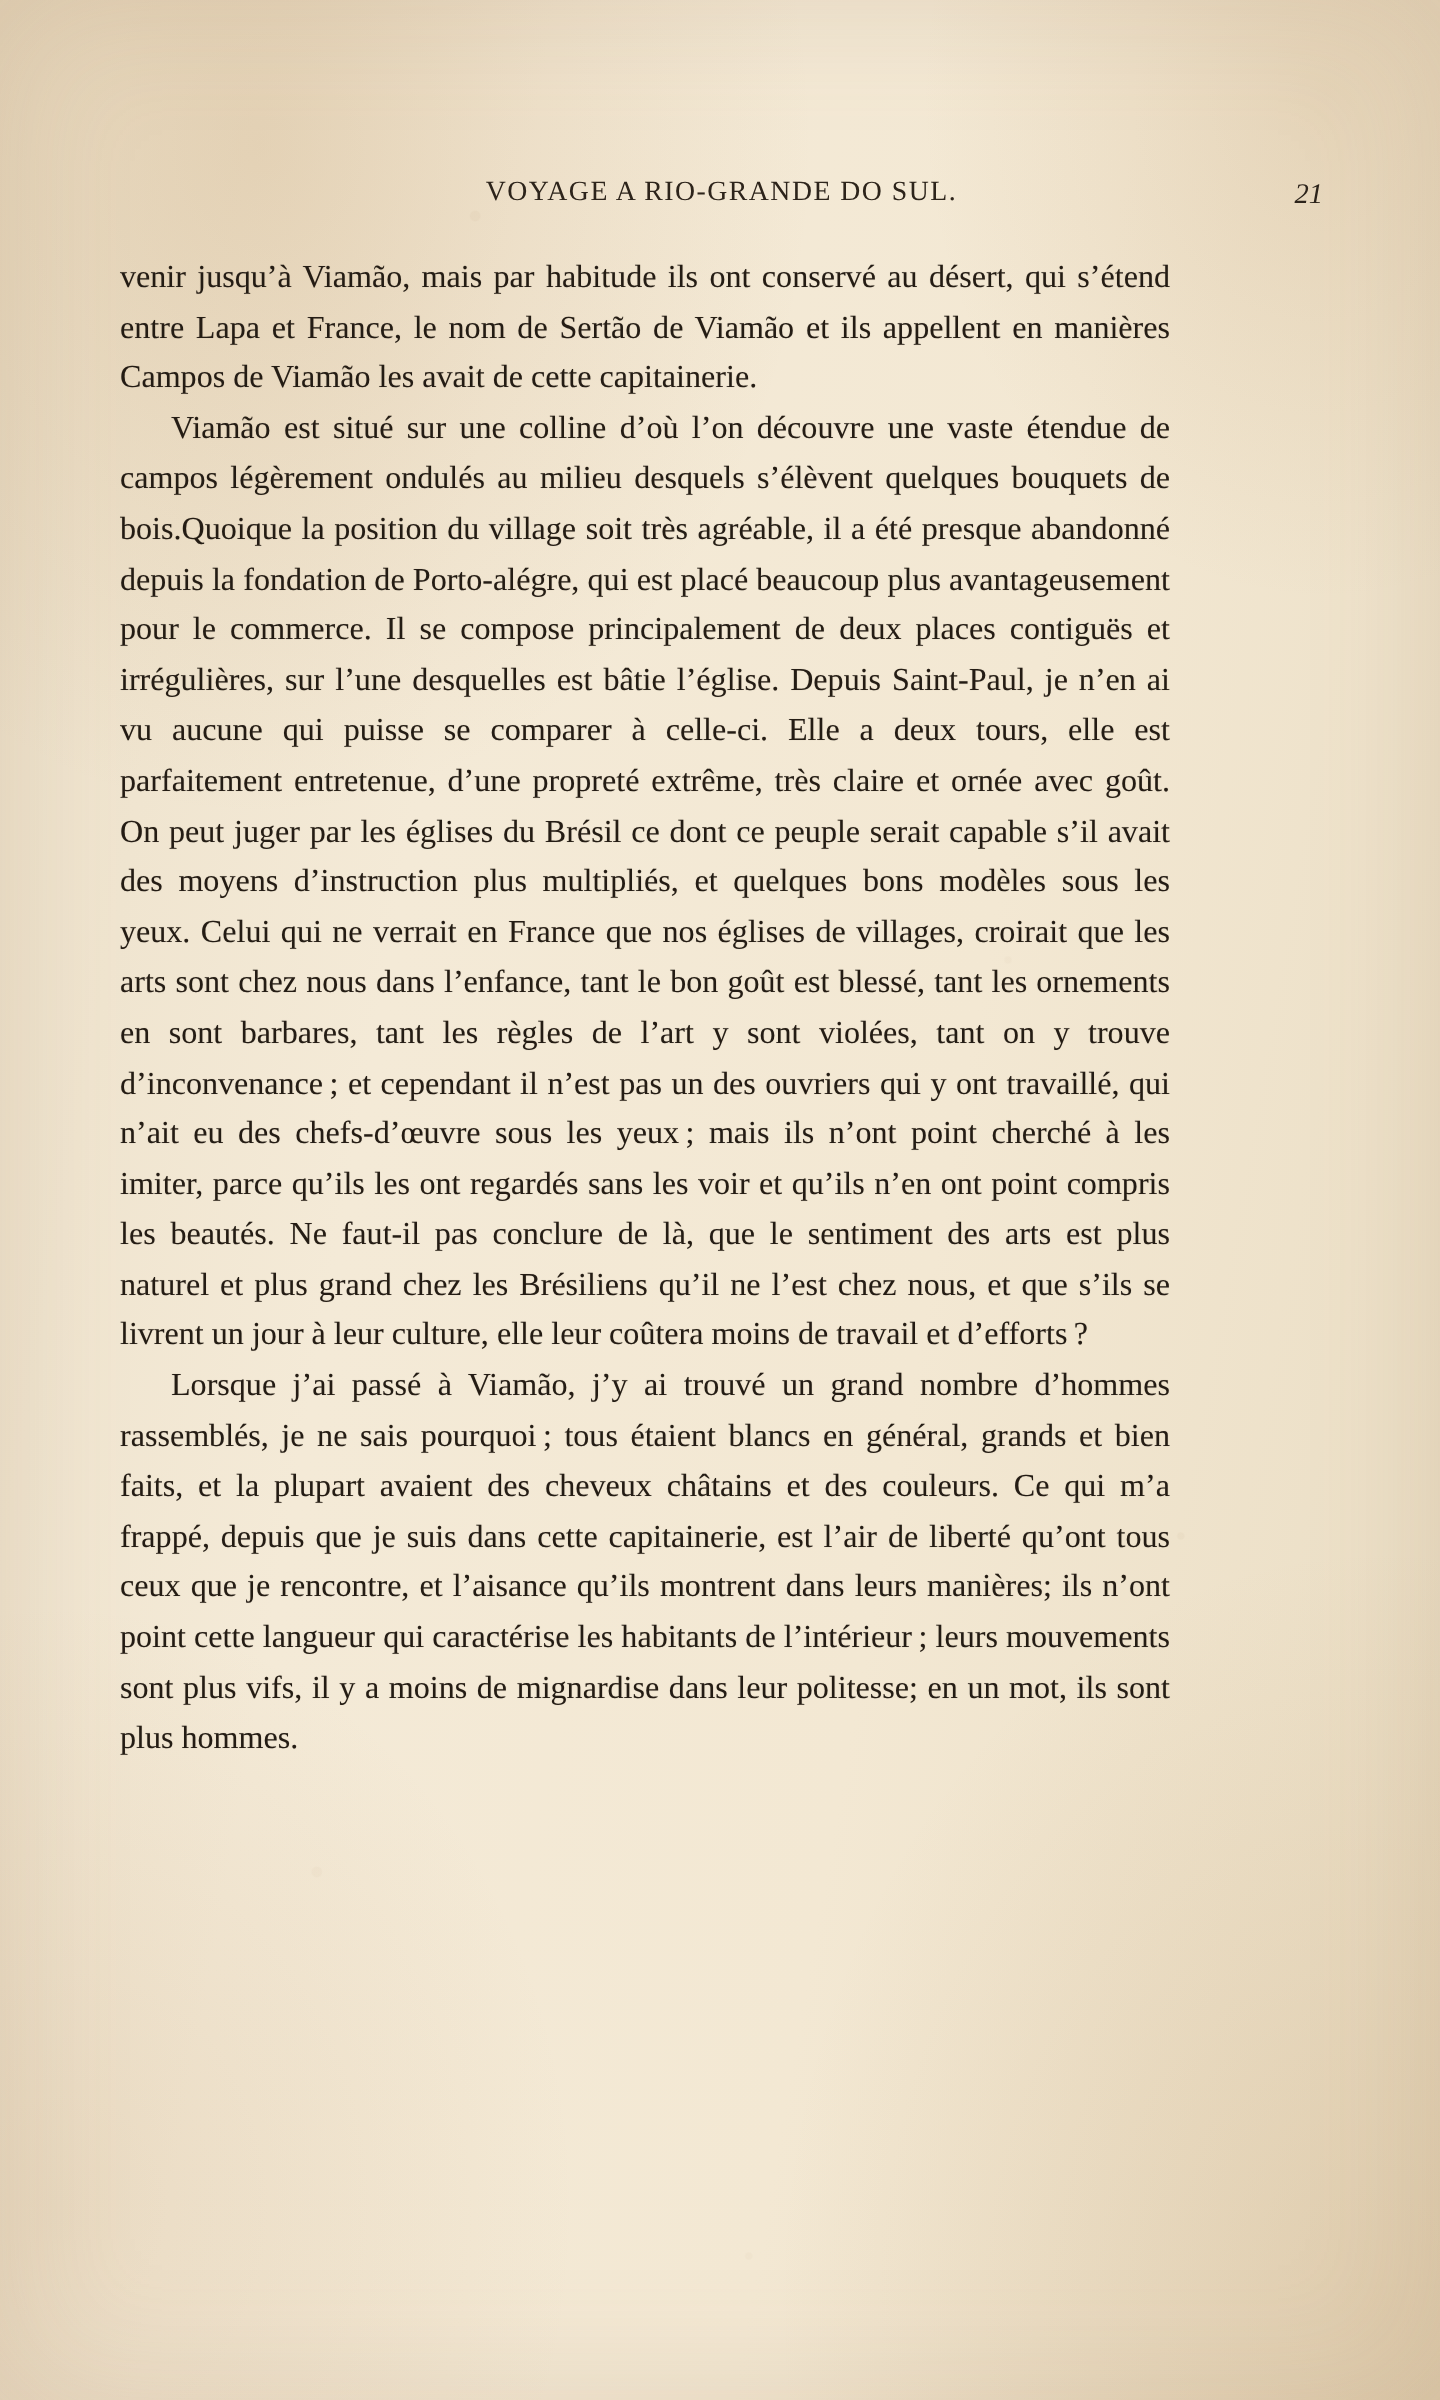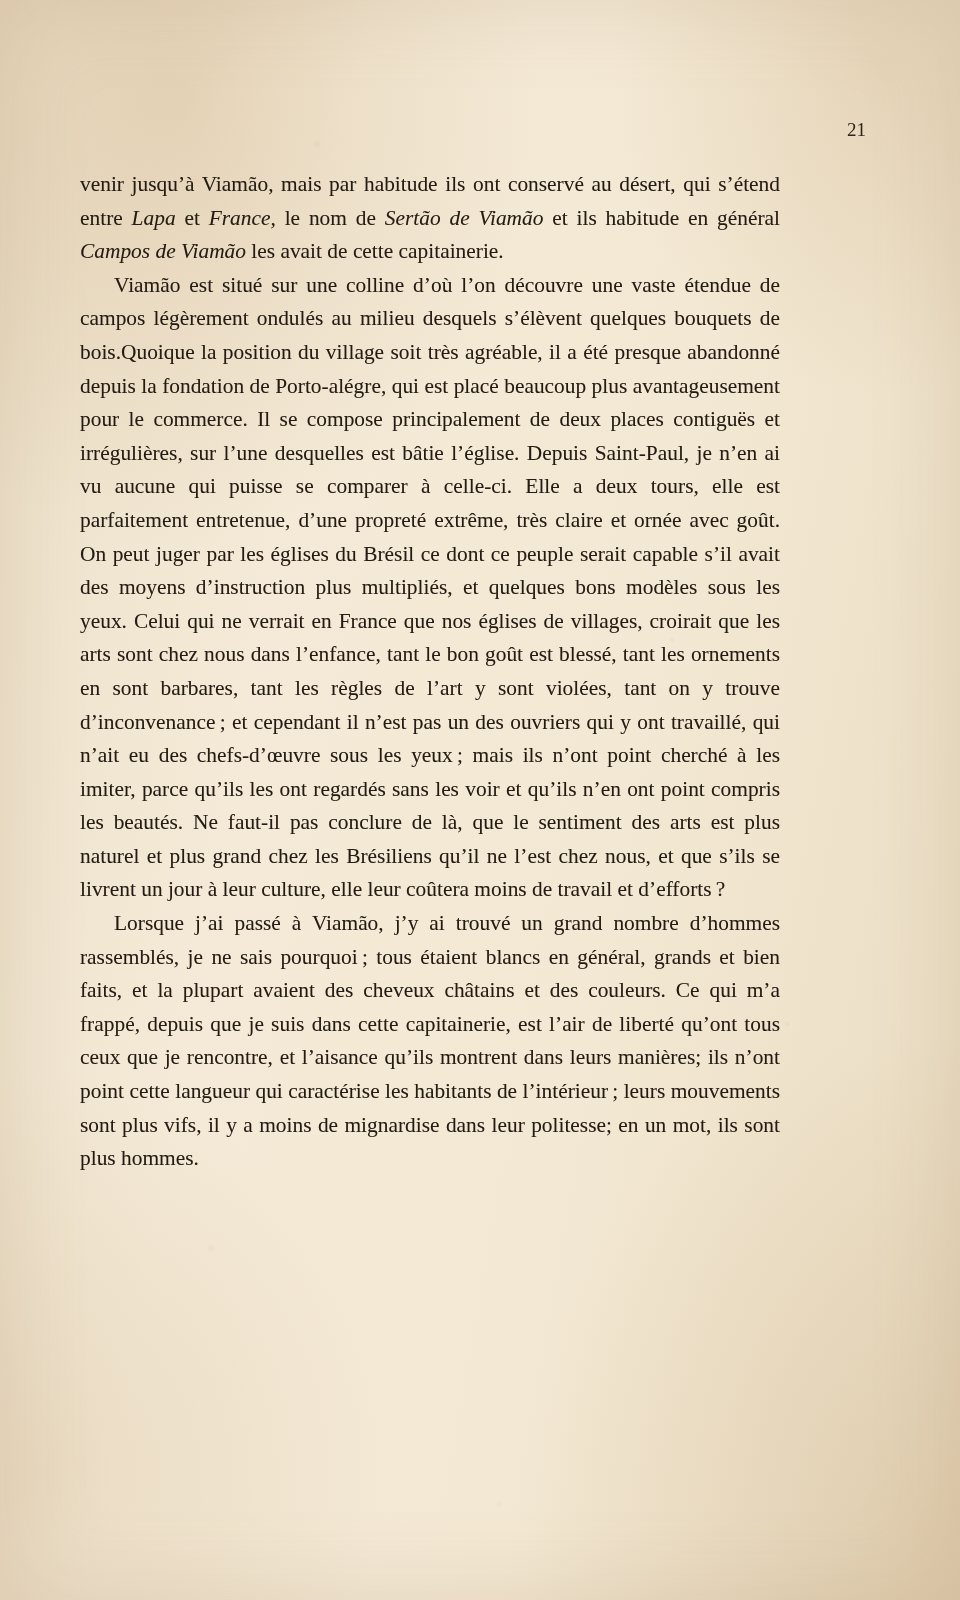--- a/index.html
+++ b/index.html
@@ -56,44 +56,44 @@
     left: 0;
     right: 0;
     text-align: center;
     font-size: 18.5px;
     letter-spacing: 1.0px;
     color: #2d241b;
     white-space: nowrap;
   }
   .folio {
     position: absolute;
-    right: 16px;
+    right: 0;
     top: 1px;
     font-size: 19px;
     color: #2d241b;
+    font-style: italic;
   }
   .body-text {
     position: absolute;
     top: 168px;
     left: 80px;
     width: 700px;
     font-size: 21.4px;
     line-height: 33.6px;
     text-align: justify;
     color: #241c14;
   }
   .body-text p {
     margin: 0;
     text-indent: 34px;
   }
   .body-text p.first {
     text-indent: 0;
   }
   .it {
-    font-style: italic;
   }
   
   .body-text p {
     text-shadow: 0 0 0.6px rgba(40,30,20,0.25);
   }
   .edge-shadow {
     position: absolute;
     inset: 0;
     pointer-events: none;
     box-shadow: inset 0 0 90px rgba(150,112,70,0.18);
@@ -101,24 +101,25 @@
 </style>
 </head>
 <body>
 
 <div class="page"></div>
 <div class="grain"></div>
 
 <div class="content">
 
   <div class="header">
+    <div class="running-title">VOYAGE A RIO-GRANDE DO SUL.</div>
     <div class="folio">21</div>
   </div>
 
   <div class="body-text">
-    <p class="first" id="p1"><span>venir jusqu’à Viamão, mais par habitude ils ont conservé au désert, qui s’étend entre </span><span class="it">Lapa</span><span> et </span><span class="it">France,</span><span> le nom de </span><span class="it">Sertão de Viamão</span><span> et ils habitude en général </span><span class="it">Campos de Viamão</span><span> les avait de cette capitainerie.</span></p>
+    <p class="first" id="p1"><span>venir jusqu’à Viamão, mais par habitude ils ont conservé au désert, qui s’étend entre </span><span class="it">Lapa</span><span> et </span><span class="it">France,</span><span> le nom de </span><span class="it">Sertão de Viamão</span><span> et ils appellent en manières </span><span class="it">Campos de Viamão</span><span> les avait de cette capitainerie.</span></p>
     <p id="p2"><span>Viamão est situé sur une colline d’où l’on découvre une vaste étendue de campos légèrement ondulés au milieu desquels s’élèvent quelques bouquets de bois.Quoique la position du village soit très agréable, il a été presque abandonné depuis la fondation de Porto-alégre, qui est placé beaucoup plus avantageusement pour le commerce. Il se compose principalement de deux places contiguës et irrégulières, sur l’une desquelles est bâtie l’église. Depuis Saint-Paul, je n’en ai vu aucune qui puisse se comparer à celle-ci. Elle a deux tours, elle est parfaitement entretenue, d’une propreté extrême, très claire et ornée avec goût. On peut juger par les églises du Brésil ce dont ce peuple serait capable s’il avait des moyens d’instruction plus multipliés, et quelques bons modèles sous les yeux. Celui qui ne verrait en France que nos églises de villages, croirait que les arts sont chez nous dans l’enfance, tant le bon goût est blessé, tant les ornements en sont barbares, tant les règles de l’art y sont violées, tant on y trouve d’inconvenance ; et cependant il n’est pas un des ouvriers qui y ont travaillé, qui n’ait eu des chefs-d’œuvre sous les yeux ; mais ils n’ont point cherché à les imiter, parce qu’ils les ont regardés sans les voir et qu’ils n’en ont point compris les beautés. Ne faut-il pas conclure de là, que le sentiment des arts est plus naturel et plus grand chez les Brésiliens qu’il ne l’est chez nous, et que s’ils se livrent un jour à leur culture, elle leur coûtera moins de travail et d’efforts ?</span></p>
     <p id="p3"><span>Lorsque j’ai passé à Viamão, j’y ai trouvé un grand nombre d’hommes rassemblés, je ne sais pourquoi ; tous étaient blancs en général, grands et bien faits, et la plupart avaient des cheveux châtains et des couleurs. Ce qui m’a frappé, depuis que je suis dans cette capitainerie, est l’air de liberté qu’ont tous ceux que je rencontre, et l’aisance qu’ils montrent dans leurs manières; ils n’ont point cette langueur qui caractérise les habitants de l’intérieur ; leurs mouvements sont plus vifs, il y a moins de mignardise dans leur politesse; en un mot, ils sont plus hommes.</span></p>
   </div>
 
 </div>
 
 <div class="edge-shadow"></div>
 
 </body></html>

